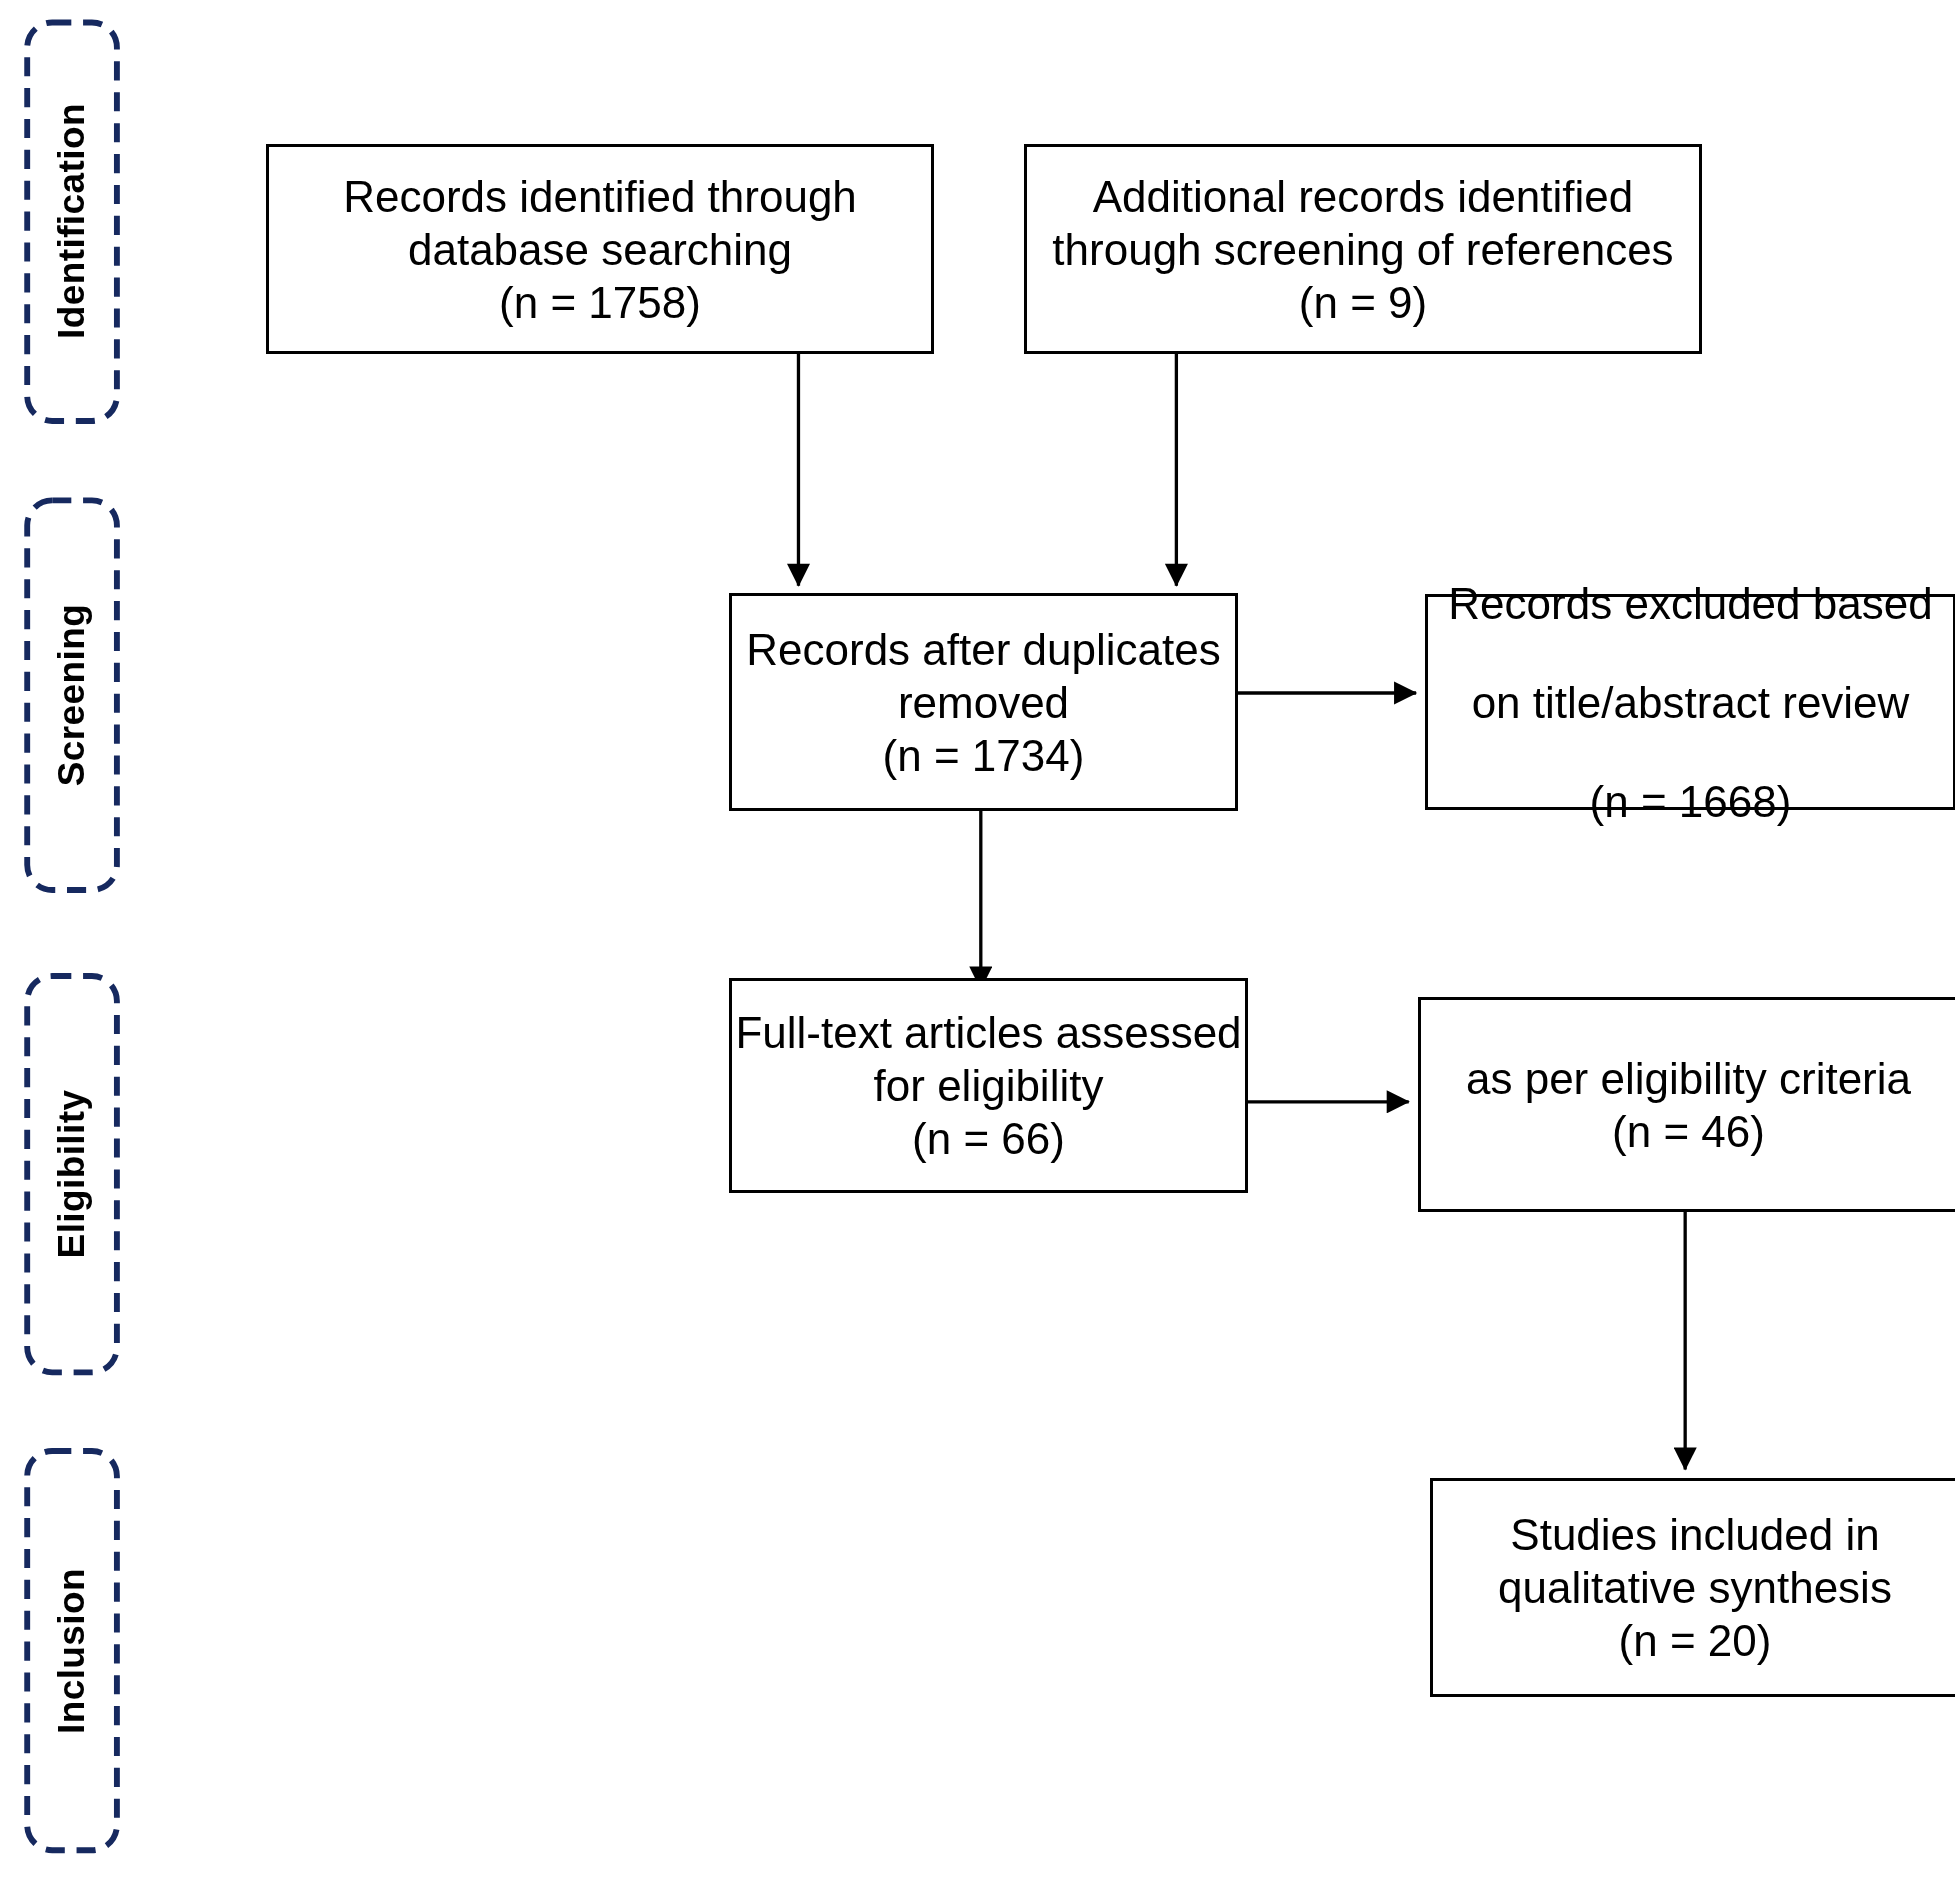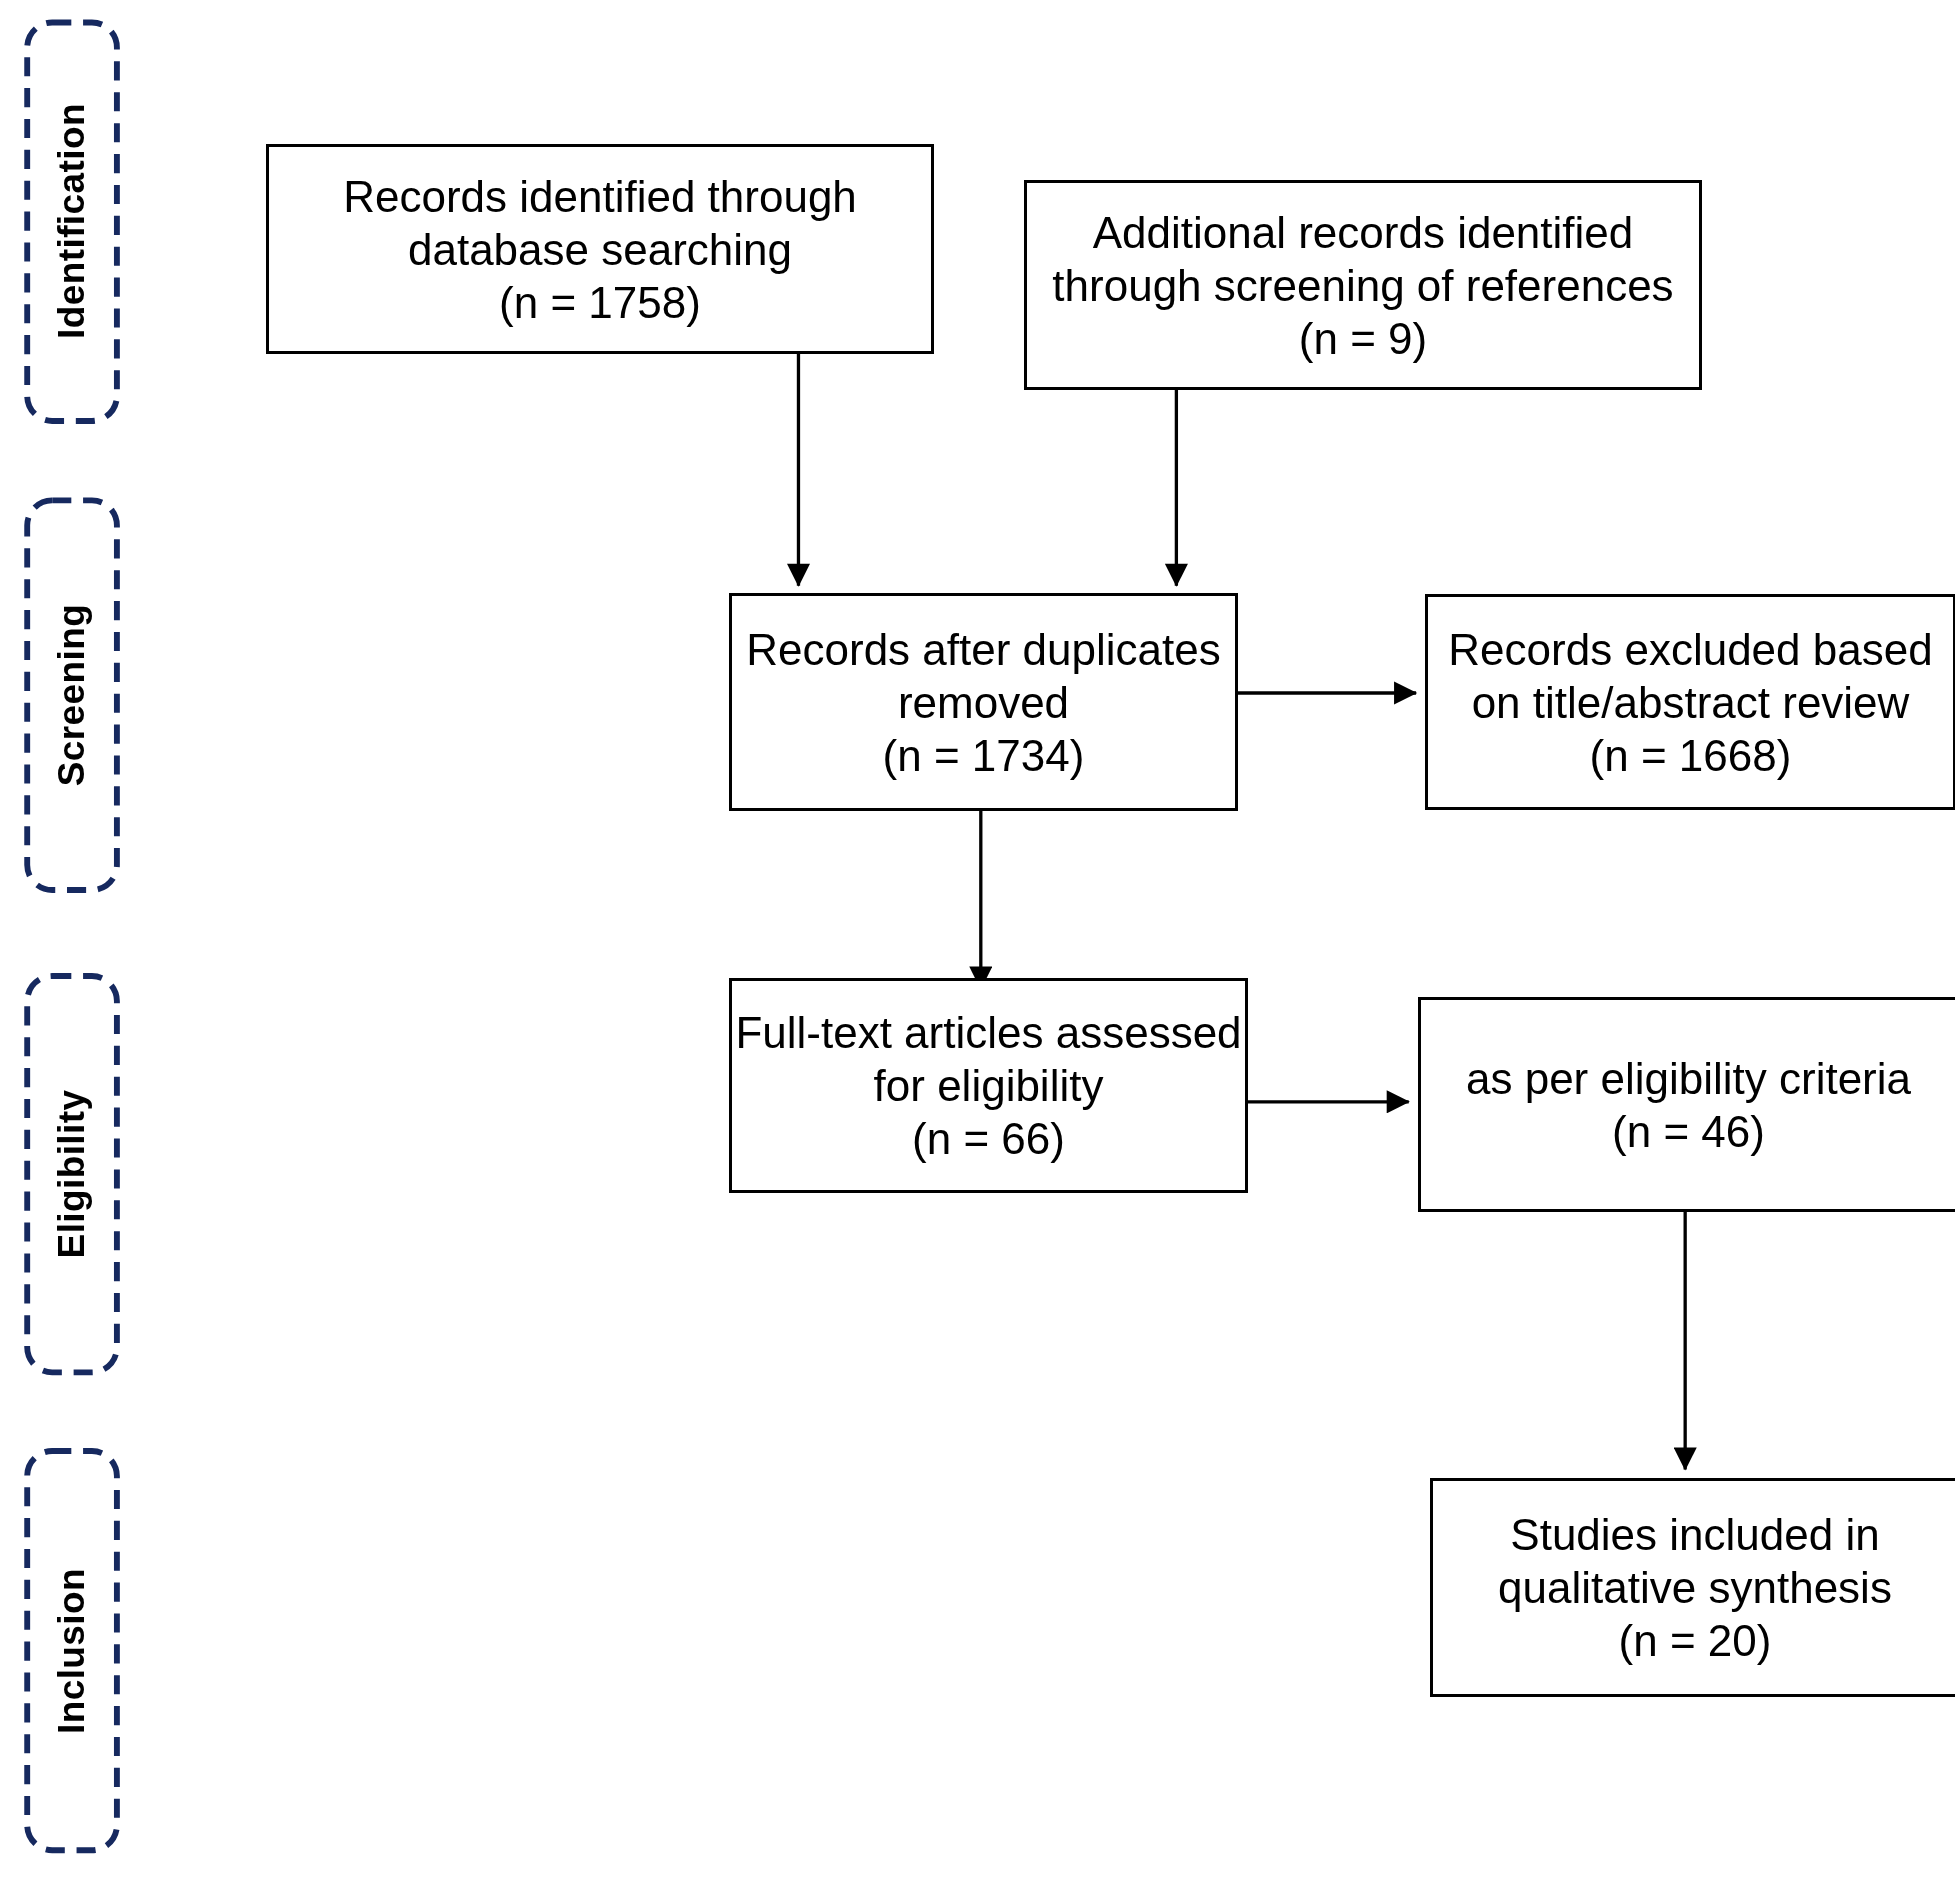--- a/index.html
+++ b/index.html
@@ -83,33 +83,33 @@
   <div class="stage" style="left:24px;top:1448px;width:96px;height:405px;">
     <span class="vtext">Inclusion</span>
   </div>
 
   <div class="fbox" style="left:266px;top:144px;width:662px;height:204px;">
     <span>Records identified through</span>
     <span>database searching</span>
     <span>(n = 1758)</span>
   </div>
 
-  <div class="fbox" style="left:1024px;top:144px;width:672px;height:204px;margin-top:36px;">
+  <div class="fbox" style="left:1024px;top:144px;width:672px;height:204px;">
     <span>Additional records identified</span>
     <span>through screening of references</span>
     <span>(n = 9)</span>
   </div>
 
   <div class="fbox" style="left:729px;top:593px;width:503px;height:212px;">
     <span>Records after duplicates</span>
     <span>removed</span>
     <span>(n = 1734)</span>
   </div>
 
-  <div class="fbox" style="left:1425px;top:594px;width:525px;height:210px;">
+  <div class="fbox" style="left:1425px;top:594px;width:525px;height:210px;gap:46px;">
     <span>Records excluded based</span>
     <span>on title/abstract review</span>
     <span>(n = 1668)</span>
   </div>
 
   <div class="fbox" style="left:729px;top:978px;width:513px;height:209px;">
     <span>Full-text articles assessed</span>
     <span>for eligibility</span>
     <span>(n = 66)</span>
   </div>

